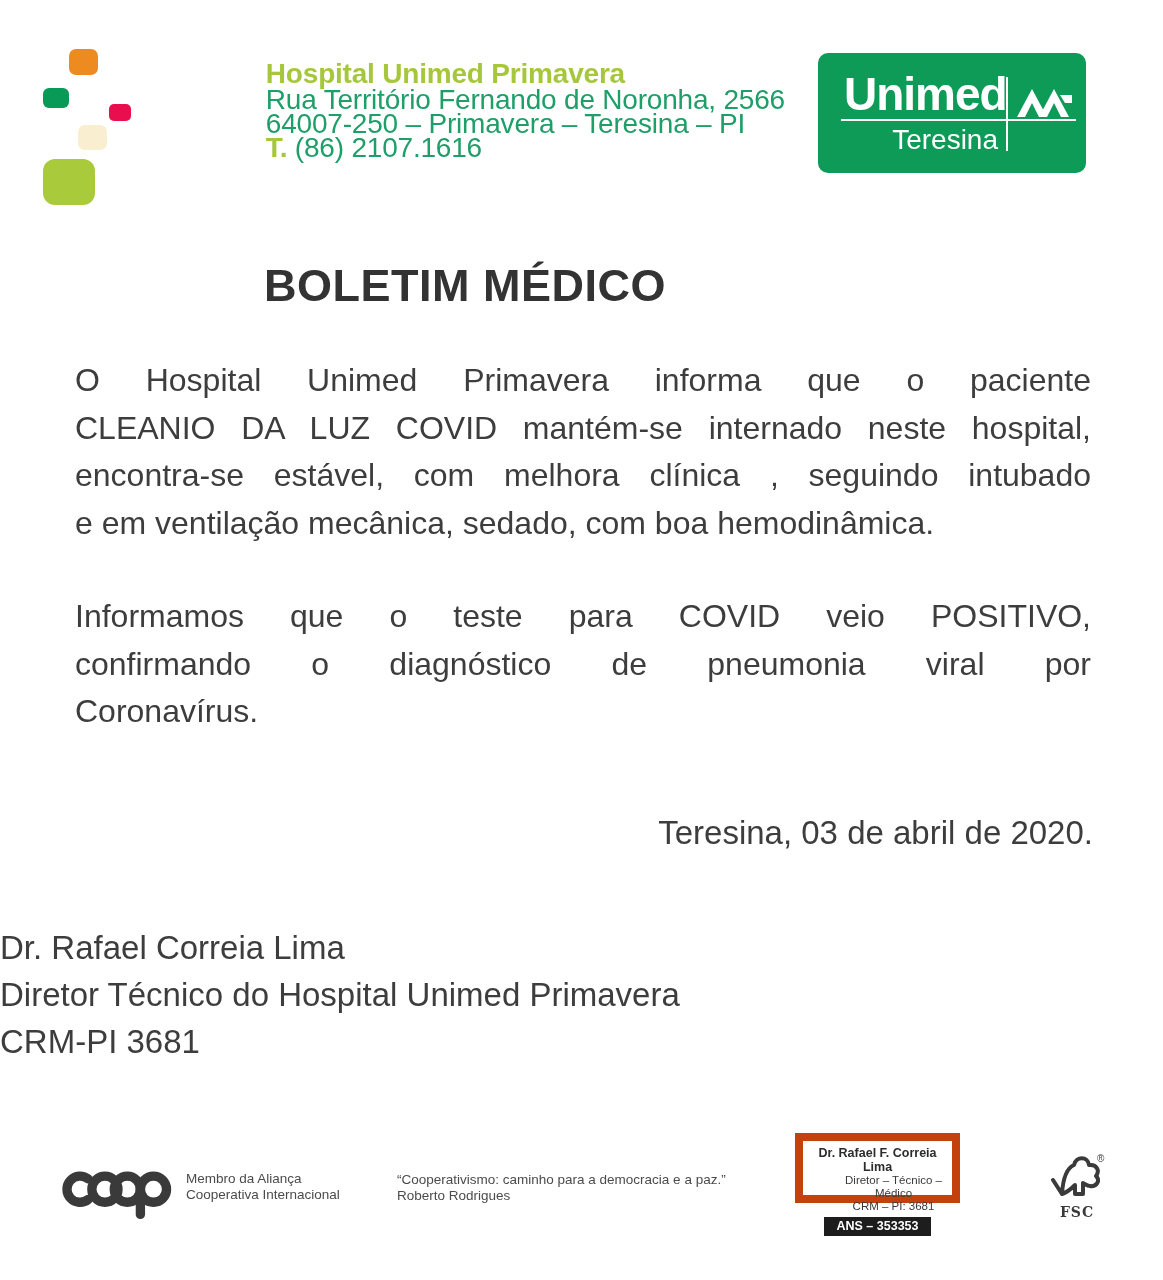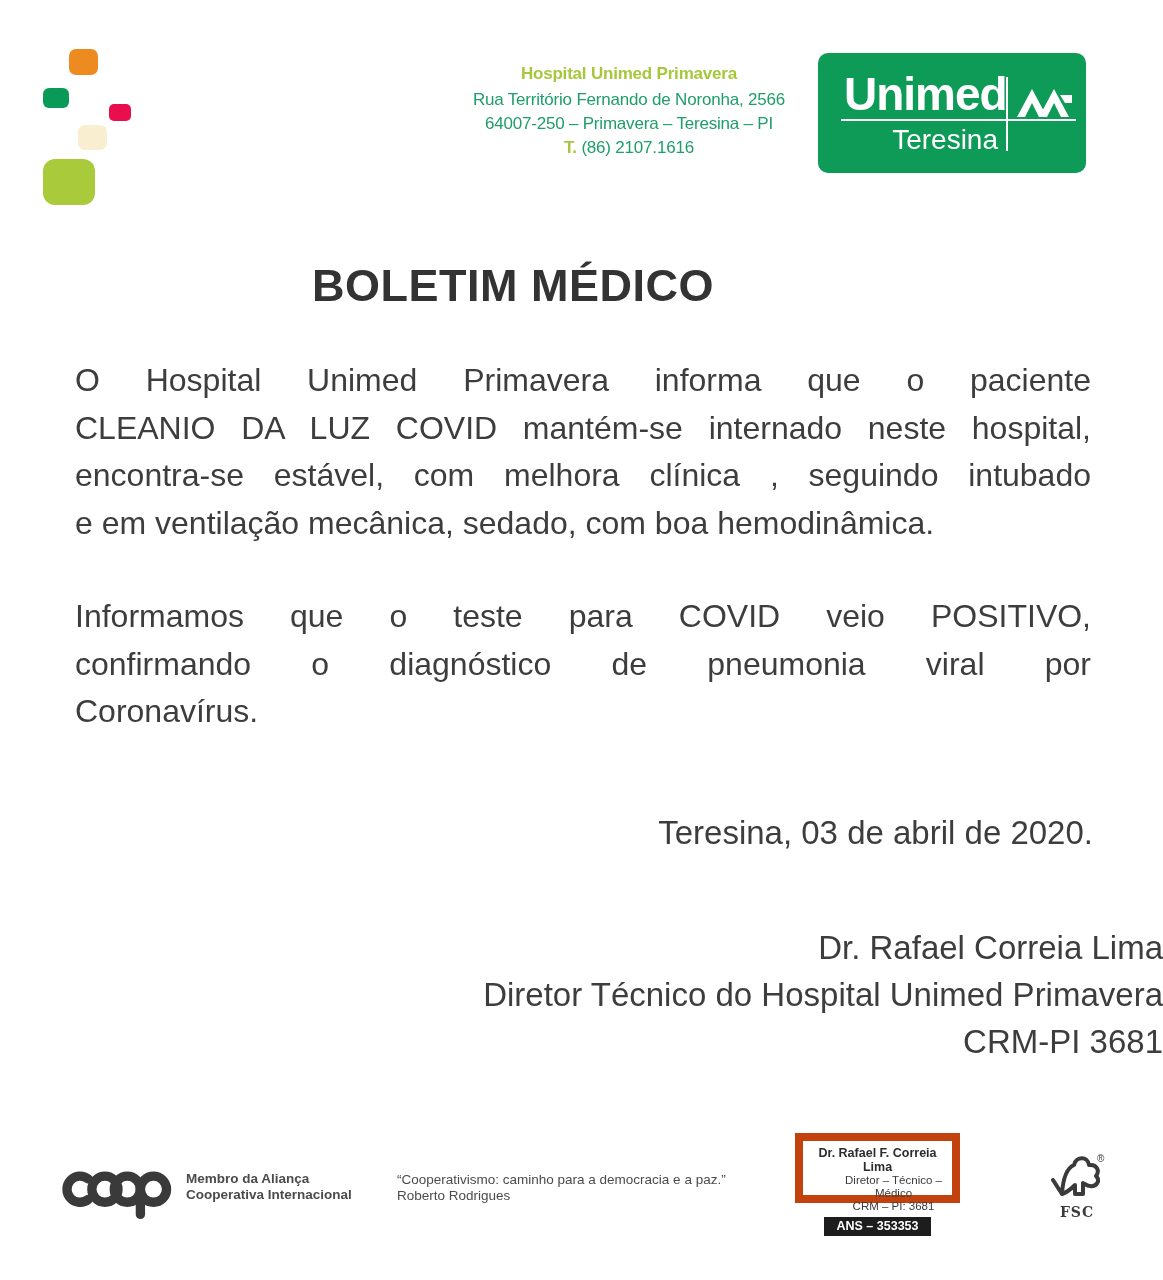--- a/index.html
+++ b/index.html
@@ -8,56 +8,56 @@
 
   
   .sq{position:absolute;display:block;}
   .sq-orange{left:69px;top:49px;width:29px;height:26px;border-radius:7px;background:#ee8b20;}
   .sq-green{left:43px;top:88px;width:26px;height:20px;border-radius:6px;background:#0a9a57;}
   .sq-pink{left:109px;top:104px;width:22px;height:17px;border-radius:5px;background:#e90e4d;}
   .sq-cream{left:78px;top:125px;width:29px;height:25px;border-radius:7px;background:#f9efd0;}
   .sq-lime{left:43px;top:159px;width:52px;height:46px;border-radius:12px;background:#a9ca3b;}
 
   
-  .header-info{position:absolute;top:62px;right:378px;text-align:center;
-               font-size:17px;line-height:24px;color:#1e9e68;letter-spacing:-0.2px;}
+  .header-info{position:absolute;top:62px;right:378px;text-align:left;
+               font-size:28px;line-height:24px;color:#1e9e68;letter-spacing:-0.2px;}
   .header-info .hname{color:#a6c73c;font-weight:bold;margin-bottom:2px;}
   .header-info .phone .t{color:#a6c73c;font-weight:bold;}
 
   
   .unimed-logo{position:absolute;left:818px;top:53px;width:268px;height:120px;
                background:#0e9b57;border-radius:10px;}
   .unimed-logo .brand{position:absolute;left:26px;top:14px;color:#fff;font-weight:bold;
                       font-size:46px;letter-spacing:-1px;}
   .unimed-logo .hline{position:absolute;left:23px;top:66px;width:235px;height:2px;background:#fff;}
   .unimed-logo .vline{position:absolute;left:188px;top:24px;width:2px;height:74px;background:#fff;}
   .unimed-logo .city{position:absolute;right:88px;top:71px;color:#fff;font-size:28px;}
   .unimed-logo .symbol{position:absolute;left:198px;top:30px;}
 
   
   .title{position:absolute;left:0;top:260px;width:930px;margin:0;text-align:center;
-         font-size:45px;font-weight:bold;color:#333;letter-spacing:0.5px;padding-left:48px;}
+         font-size:45px;font-weight:bold;color:#333;letter-spacing:0.5px;}
 
   
   .body-text{position:absolute;left:75px;top:357px;width:1016px;
              font-size:32px;line-height:47.5px;color:#3d3d3d;}
   .line{text-align:left;}
   .just{text-align:justify;text-align-last:justify;}
   .pgap{height:46px;}
 
   .date-line{position:absolute;left:75px;top:814px;width:1018px;text-align:right;
              font-size:33px;color:#3d3d3d;}
 
-  .signature{position:absolute;left:0;top:924px;width:1163px;text-align:right;
+  .signature{position:absolute;left:0;top:924px;width:1163px;text-align:left;
              font-size:33px;line-height:47px;color:#3d3d3d;}
 
   
   .coop-logo{position:absolute;left:62px;top:1164px;}
   .coop-text{position:absolute;left:186px;top:1171px;font-size:13.5px;line-height:16px;
-             font-weight:bold;color:#4b4b4b;}
+             font-weight:normal;color:#4b4b4b;}
   .quote{position:absolute;left:397px;top:1172px;font-size:13.5px;line-height:16px;color:#4b4b4b;}
 
   .stamp{position:absolute;left:795px;top:1133px;width:165px;height:70px;
          border:8px solid #c2410c;background:#fff;text-align:center;
          padding-top:5px;box-sizing:border-box;}
   .stamp .s-name{font-size:12.5px;font-weight:bold;color:#2c2c2c;line-height:14px;}
   .stamp .s-role,.stamp .s-crm{font-size:11.5px;color:#3a3a3a;line-height:13px;margin-left:32px;}
   .stamp .s-ans{display:inline-block;margin-top:4px;background:#1d1d1d;color:#fff;
                 font-size:12.5px;font-weight:bold;padding:2px 12px 3px;}
 

